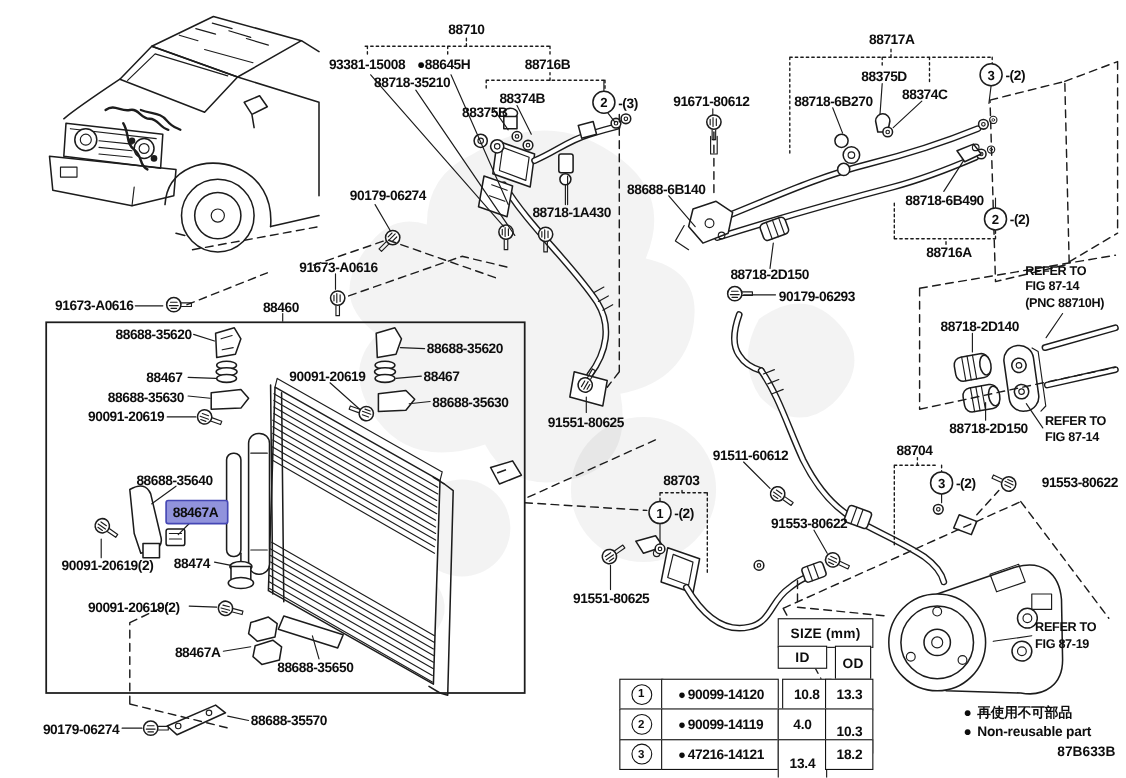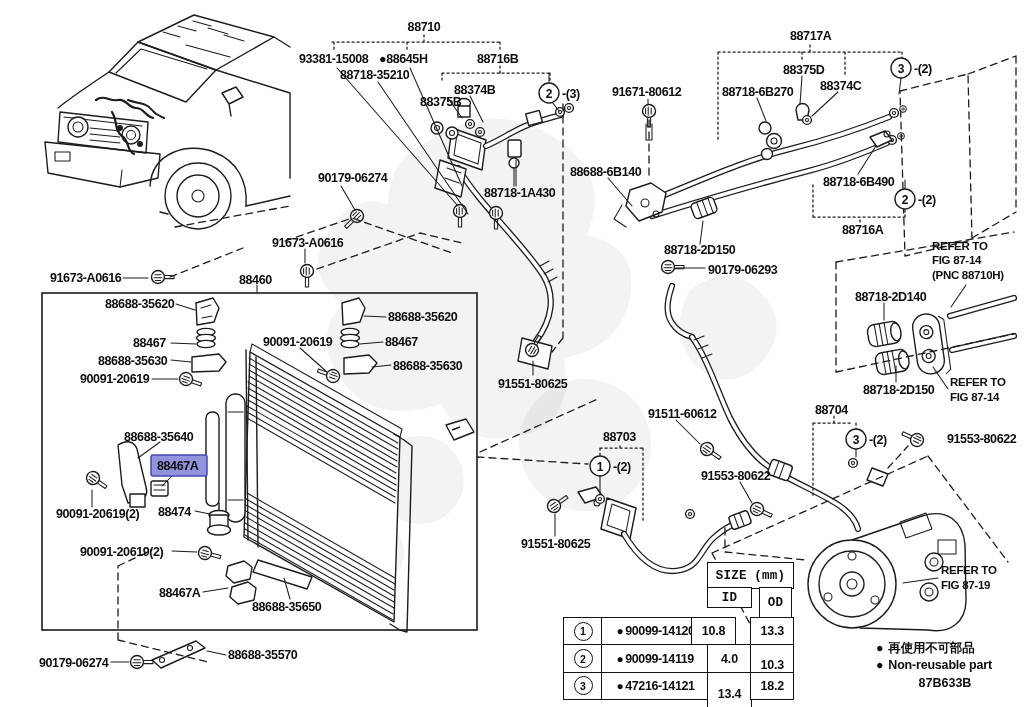--- a/index.html
+++ b/index.html
@@ -16,31 +16,31 @@
   .lbl{font-weight:bold;font-size:12.5px;fill:#0d0d0d;letter-spacing:-0.4px;}
   .lblc{text-anchor:middle;}
   .ref{font-weight:bold;font-size:11.5px;fill:#0d0d0d;letter-spacing:-0.3px;}
   .cnum{font-weight:bold;font-size:12px;fill:#0d0d0d;text-anchor:middle;}
   .wm{opacity:.065;fill:#444;stroke:none;}
   
   #sizeTable{position:absolute;left:563px;top:562px;width:231px;height:137px;}
   .cell{position:absolute;box-sizing:border-box;border:1.6px solid #121212;background:#fff;
         display:flex;align-items:center;justify-content:center;
         font-weight:bold;color:#0d0d0d;}
-  .cell.hdr{font-size:12.5px;letter-spacing:0.2px;font-family:Liberation Mono, monospace;}
+  .cell.hdr{font-size:12.5px;letter-spacing:0.2px;}
   .cell.num{font-size:12px;}
   .cell.part{font-size:12.5px;letter-spacing:-0.4px;justify-content:flex-start;padding-left:14px;}
   .cell.val{font-size:12.5px;letter-spacing:-0.2px;}
   .circ{display:inline-flex;align-items:center;justify-content:center;width:17px;height:17px;
         border:1.6px solid #121212;border-radius:50%;font-size:10.5px;font-weight:bold;}
   .bullet{margin-right:2px;font-size:12px;}
   #legend{position:absolute;left:876px;top:640px;width:138px;color:#0d0d0d;}
   .legend-line{font-weight:bold;font-size:12.5px;letter-spacing:-0.2px;white-space:nowrap;
                display:flex;align-items:center;gap:5px;line-height:17px;}
-  #figcode{position:absolute;left:876px;top:676px;width:138px;text-align:center;
+  #figcode{position:absolute;left:876px;top:676px;width:138px;text-align:right;
            font-weight:bold;font-size:12.5px;letter-spacing:0;color:#0d0d0d;}
 </style>
 </head>
 <body>
 
 <div id="stage">
 <svg width="1024" height="707" viewBox="0 0 1024 707">
 
   <defs>
     <g id="bolt">
@@ -456,21 +456,21 @@
   <div class="cell hdr" style="left:144px;top:25.4px;width:45px;height:21px">ID</div>
   <div class="cell hdr" style="left:196px;top:25.4px;width:33px;height:31px">OD</div>
 
   <div class="cell num" style="left:0;top:55px;width:40px;height:28.7px">
     <span class="circ">1</span>
       </div>
   <div class="cell part" style="left:38.4px;top:55px;width:107px;height:28.7px">
     <span class="bullet">●</span>
     <span>90099-14120</span>
       </div>
-  <div class="cell val" style="left:128px;top:55px;width:45px;height:28.7px">10.8</div>
+  <div class="cell val" style="left:148px;top:55px;width:45px;height:28.7px">10.8</div>
   <div class="cell val" style="left:187.4px;top:55px;width:43.6px;height:28.7px">13.3</div>
 
   <div class="cell num" style="left:0;top:82.3px;width:40px;height:28.7px">
     <span class="circ">2</span>
       </div>
   <div class="cell part" style="left:38.4px;top:82.3px;width:107px;height:28.7px">
     <span class="bullet">●</span>
     <span>90099-14119</span>
       </div>
   <div class="cell val" style="left:144px;top:82.3px;width:45px;height:28.7px">4.0</div>

